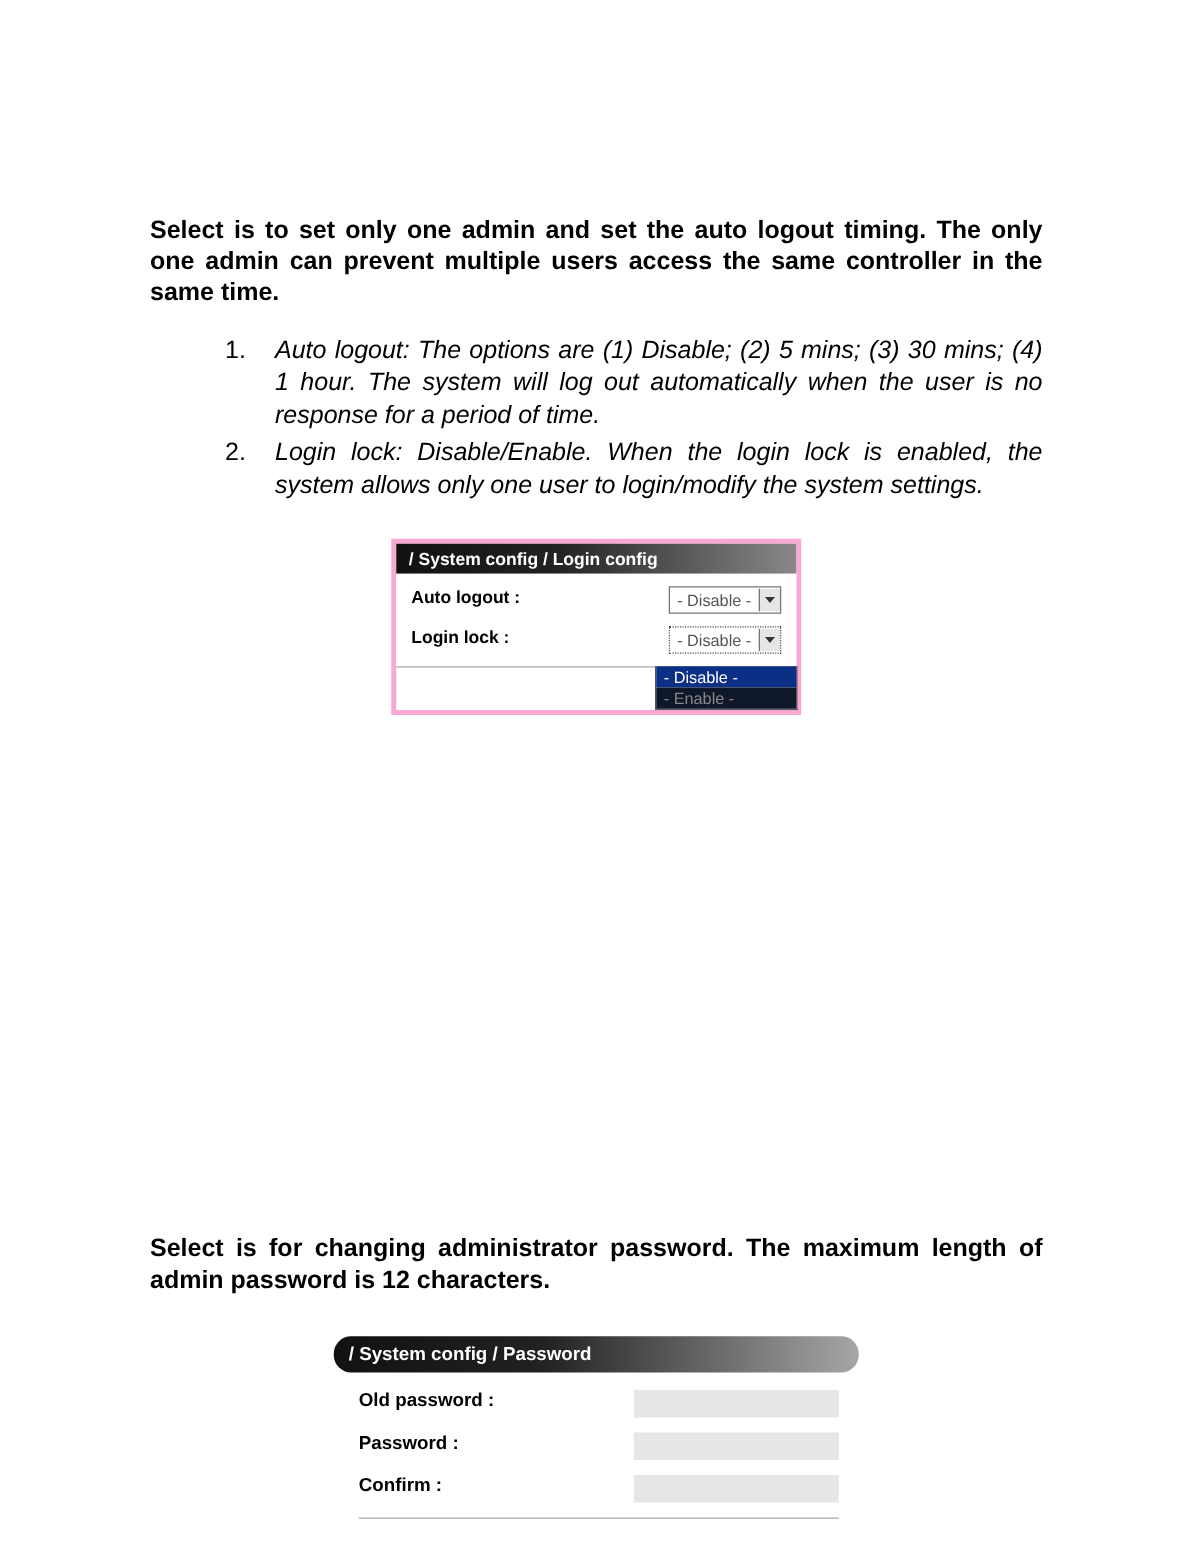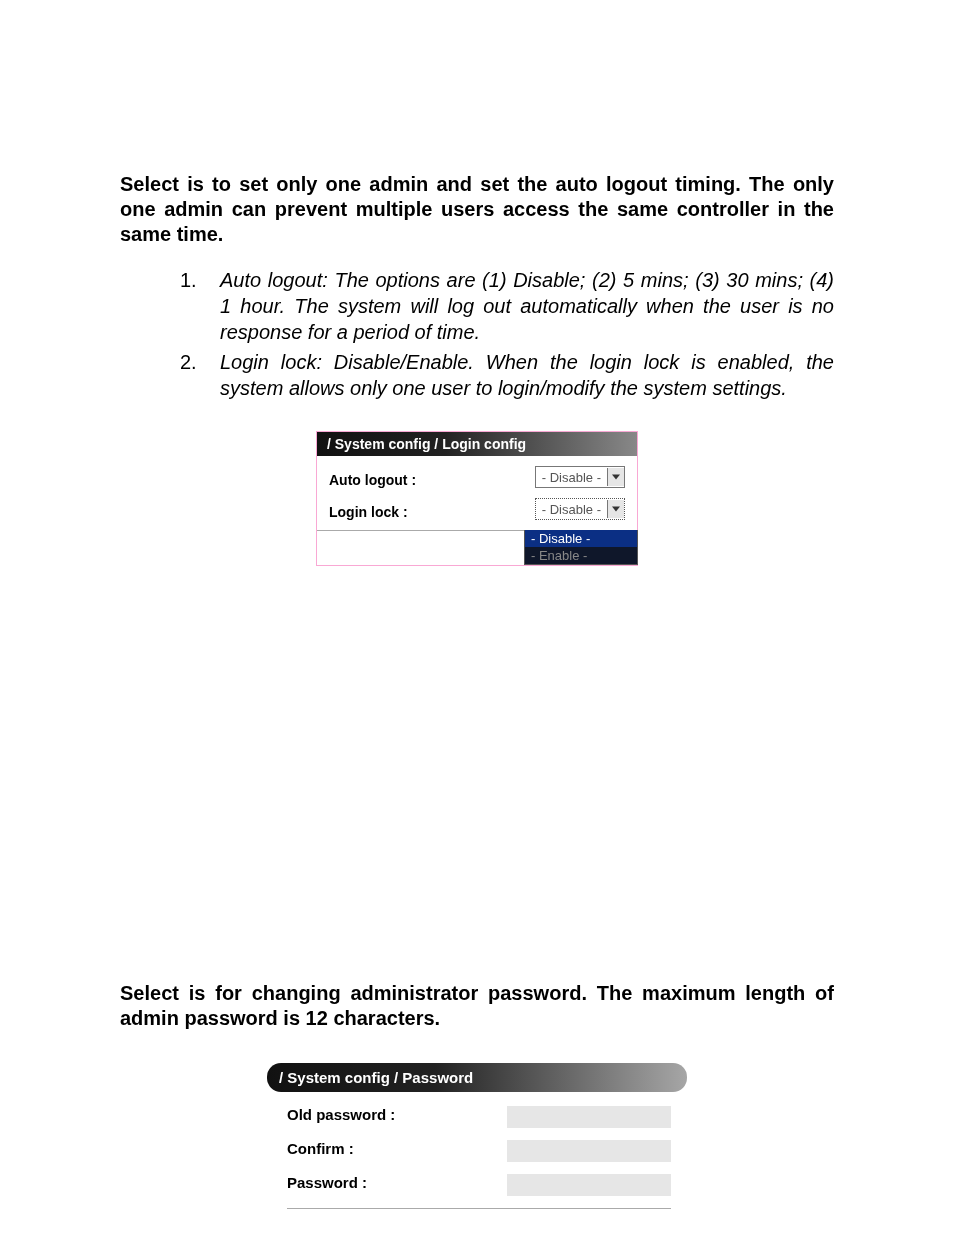--- a/index.html
+++ b/index.html
@@ -37,37 +37,37 @@
     text-align: justify;
     margin-bottom: 4px;
   }
   .ol .num { width: 40px; flex: 0 0 40px; }
   .ol .txt { flex: 1; font-style: italic; }
 
   
   .fig1 {
     width: 320px;
     margin: 30px auto 0 auto;
-    border: 1px solid #f9a8d4;
+    border: 4px solid #f9a8d4;
     font-family: "Trebuchet MS", Verdana, sans-serif;
     font-size: 14px;
   }
   .fig1 .hdr {
     background: linear-gradient(to right, #111 0%, #222 40%, #888 100%);
     color: #fff;
     font-weight: bold;
     padding: 4px 10px;
   }
   .fig1 .body {
     background: #fff;
     padding: 10px 12px 0 12px;
   }
   .fig1 .row {
     display: flex;
-    align-items: flex-end;
+    align-items: flex-start;
     justify-content: space-between;
     margin-bottom: 10px;
   }
   .fig1 .lbl { font-weight: bold; }
   .select {
     display: inline-flex;
     align-items: center;
     border: 1px solid #777;
     background: #fff;
     height: 20px;
@@ -187,24 +187,24 @@
   <p class="para para2">Select                       is for changing administrator password. The maximum length of admin password is 12 characters.</p>
 
   <div class="fig2">
     <div class="hdr">/ System config / Password</div>
     <div class="body">
       <div class="row">
         <span class="lbl">Old password :</span>
         <span class="inp"></span>
       </div>
       <div class="row">
+        <span class="lbl">Password :</span>
+        <span class="inp"></span>
+      </div>
+      <div class="row">
         <span class="lbl">Confirm :</span>
         <span class="inp"></span>
       </div>
-      <div class="row">
-        <span class="lbl">Password :</span>
-        <span class="inp"></span>
-      </div>
       <div class="divider"></div>
     </div>
   </div>
 
 </div>
 
 </body></html>

